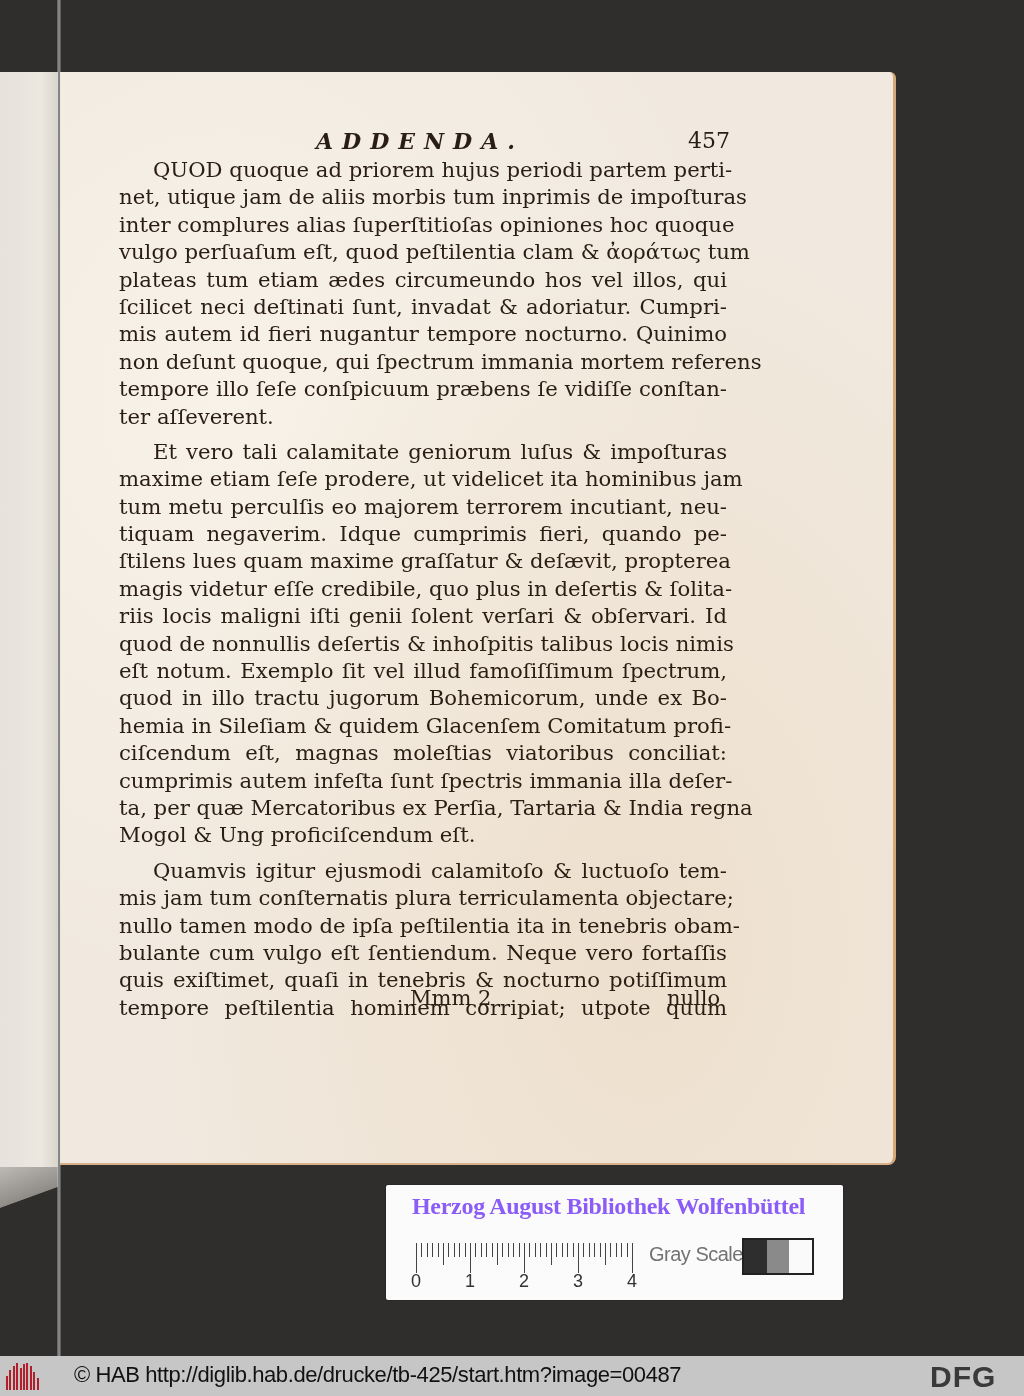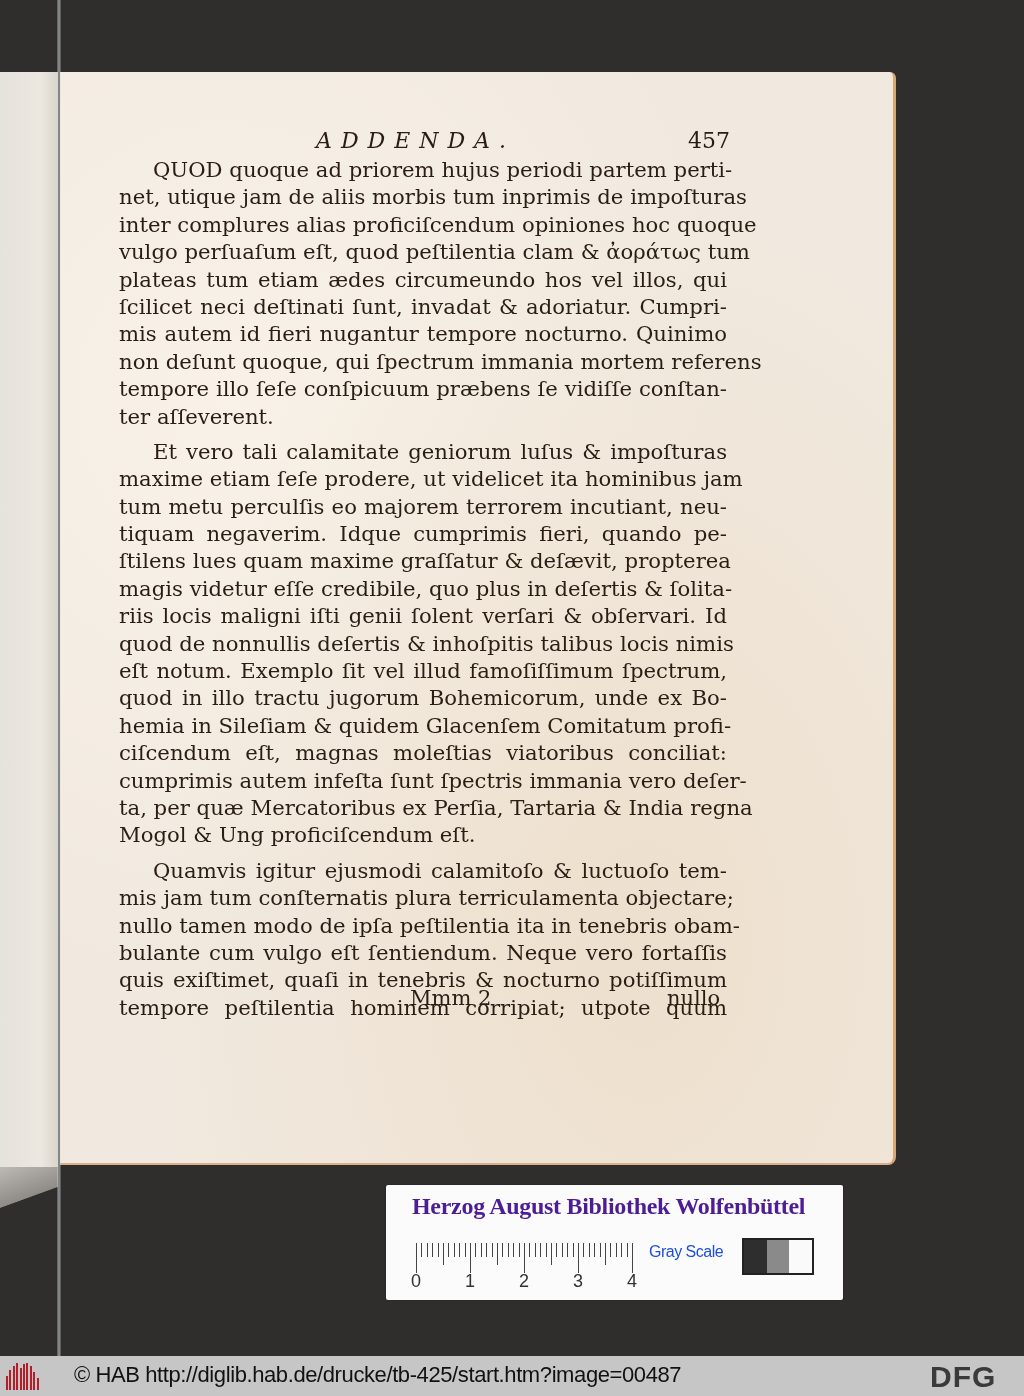--- a/index.html
+++ b/index.html
@@ -32,21 +32,21 @@
       radial-gradient(ellipse at 20% 30%, rgba(255,250,240,0.5), transparent 55%);
     border-right:3px solid #d6a777;
     border-bottom:2px solid #d9b08a;
     border-radius:0 6px 8px 0;
   }
   .running-head {
     position:absolute; top:128px; left:0; width:1024px; height:26px;
   }
   .head-title {
     position:absolute; left:316px; top:0;
-    font-style:italic; font-weight:normal; font-size:22px; letter-spacing:9px;
+    font-style:italic; font-weight:bold; font-size:22px; letter-spacing:9px;
     color:#2a1d14;
   }
   .page-number {
     position:absolute; left:688px; top:0; font-size:22px; color:#2a1d14;
   }
   .text-block {
     position:absolute; left:119px; top:156px; width:608px;
   }
   .line {
     height:27.4px; line-height:27.4px;
@@ -64,31 +64,31 @@
   .catchword { position:absolute; left:667px; }
 
   .scale-card {
     position:absolute; left:386px; top:1185px; width:457px; height:115px;
     background:#fbfbfb; border-radius:2px;
     box-shadow:0 0 2px rgba(0,0,0,0.4);
   }
   .scale-title {
     position:absolute; left:26px; top:8px;
     font-family:"Liberation Serif", serif; font-weight:bold; font-size:24px;
-    color:#4c1d95; letter-spacing:-0.3px;
+    color:#8b5cf6; letter-spacing:-0.3px;
   }
   .ruler { position:absolute; left:30px; top:58px; width:220px; height:52px; }
   .tick { position:absolute; top:0; width:1px; background:#444; }
   .ruler-num {
     position:absolute; top:28px; font-family:"Liberation Sans", sans-serif;
     font-size:18px; color:#333;
   }
   .gray-label {
     position:absolute; left:263px; top:58px;
-    font-family:"Liberation Sans", sans-serif; font-size:16px; color:#1d4ed8;
+    font-family:"Liberation Sans", sans-serif; font-size:20px; color:#737373;
     letter-spacing:-0.5px;
   }
   .gray-swatches {
     position:absolute; left:356px; top:53px; width:68px; height:33px;
     border:2px solid #222; display:flex;
   }
   .swatch { flex:1; }
 
   .footer {
     position:absolute; left:0; top:1356px; width:1024px; height:40px;
@@ -120,41 +120,41 @@
 <div class="glass-line"></div>
 
 <div class="running-head">
   <span class="head-title">ADDENDA.</span>
   <span class="page-number">457</span>
 </div>
 
 <div class="text-block" id="text-block">
     <div class="line indent">QUOD quoque ad priorem hujus periodi partem perti-</div>
     <div class="line">net, utique jam de aliis morbis tum inprimis de impoſturas</div>
-    <div class="line">inter complures alias proficiſcendum opiniones hoc quoque</div>
+    <div class="line">inter complures alias ſuperſtitioſas opiniones hoc quoque</div>
     <div class="line">vulgo perſuaſum eſt, quod peſtilentia clam &amp; ἀοράτως tum</div>
     <div class="line">plateas tum etiam ædes circumeundo hos vel illos, qui</div>
     <div class="line">ſcilicet neci deſtinati ſunt, invadat &amp; adoriatur. Cumpri-</div>
     <div class="line">mis autem id fieri nugantur tempore nocturno. Quinimo</div>
     <div class="line">non deſunt quoque, qui ſpectrum immania mortem referens</div>
     <div class="line">tempore illo ſeſe conſpicuum præbens ſe vidiſſe conſtan-</div>
     <div class="line last">ter aſſeverent.</div>
     <div class="line indent gap">Et vero tali calamitate geniorum luſus &amp; impoſturas</div>
     <div class="line">maxime etiam ſeſe prodere, ut videlicet ita hominibus jam</div>
     <div class="line">tum metu perculſis eo majorem terrorem incutiant, neu-</div>
     <div class="line">tiquam negaverim. Idque cumprimis fieri, quando pe-</div>
     <div class="line">ſtilens lues quam maxime graſſatur &amp; deſævit, propterea</div>
     <div class="line">magis videtur eſſe credibile, quo plus in deſertis &amp; ſolita-</div>
     <div class="line">riis locis maligni iſti genii ſolent verſari &amp; obſervari. Id</div>
     <div class="line">quod de nonnullis deſertis &amp; inhoſpitis talibus locis nimis</div>
     <div class="line">eſt notum. Exemplo ſit vel illud famoſiſſimum ſpectrum,</div>
     <div class="line">quod in illo tractu jugorum Bohemicorum, unde ex Bo-</div>
     <div class="line">hemia in Sileſiam &amp; quidem Glacenſem Comitatum profi-</div>
     <div class="line">ciſcendum eſt, magnas moleſtias viatoribus conciliat:</div>
-    <div class="line">cumprimis autem infeſta ſunt ſpectris immania vero deſer-</div>
+    <div class="line">cumprimis autem infeſta ſunt ſpectris immania illa deſer-</div>
     <div class="line">ta, per quæ Mercatoribus ex Perſia, Tartaria &amp; India regna</div>
     <div class="line last">Mogol &amp; Ung proficiſcendum eſt.</div>
     <div class="line indent gap">Quamvis igitur ejusmodi calamitoſo &amp; luctuoſo tem-</div>
     <div class="line">mis jam tum conſternatis plura terriculamenta objectare;</div>
     <div class="line">nullo tamen modo de ipſa peſtilentia ita in tenebris obam-</div>
     <div class="line">bulante cum vulgo eſt ſentiendum. Neque vero fortaſſis</div>
     <div class="line">quis exiſtimet, quaſi in tenebris &amp; nocturno potiſſimum</div>
     <div class="line">tempore peſtilentia hominem corripiat; utpote quum</div>
   </div>
 

